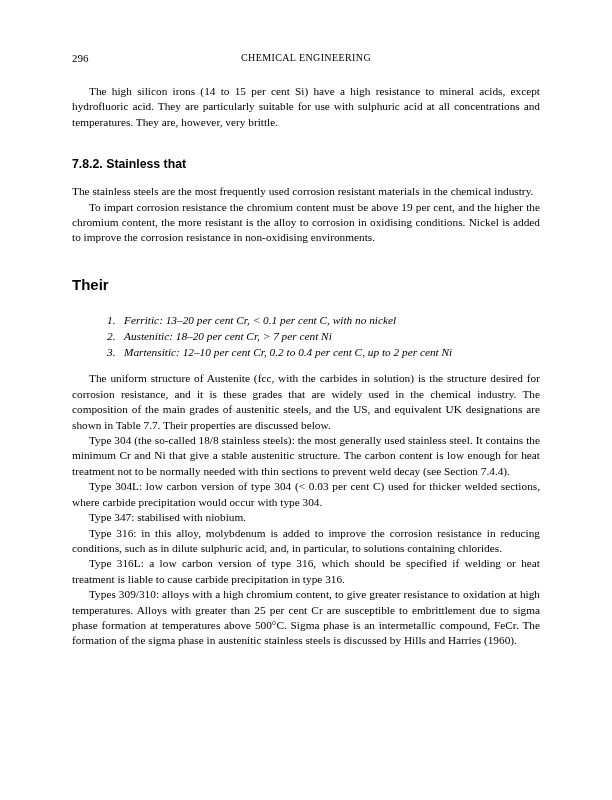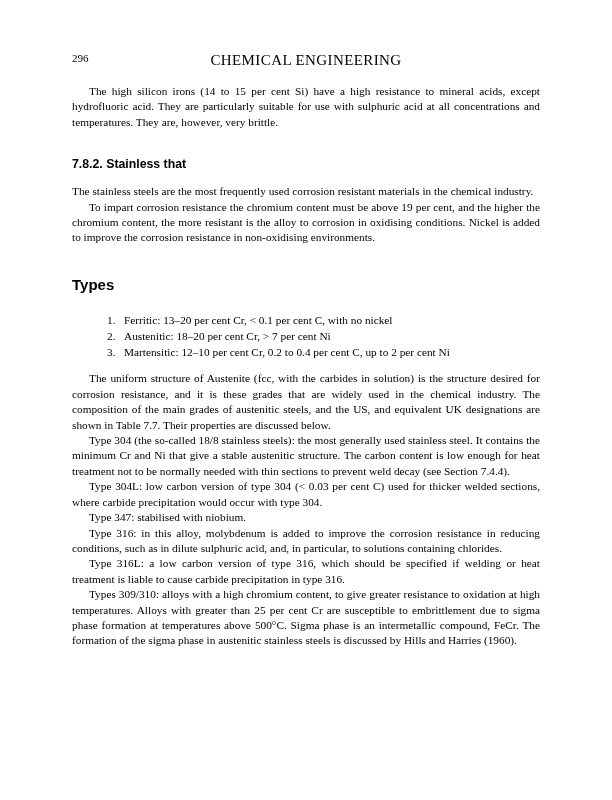--- a/index.html
+++ b/index.html
@@ -37,21 +37,21 @@
     top: 0;
     font-family: "Liberation Serif", serif;
     font-size: 11px;
   }
   .header .running-head {
     position: absolute;
     left: 0;
     top: 0;
     width: 468px;
     text-align: center;
-    font-size: 15px;
+    font-size: 10px;
     letter-spacing: 0.4px;
   }
   .content {
     position: absolute;
     left: 72px;
     top: 84px;
     width: 468px;
   }
   p {
     margin: 0;
@@ -78,20 +78,21 @@
     font-size: 15px;
     font-weight: bold;
     margin: 30px 0 13px 0;
     line-height: 18px;
   }
   ol.types {
     margin: 18px 0 0 0;
     padding: 0 0 0 52px;
     list-style: none;
     counter-reset: t;
+    font-style: italic;
   }
   ol.types li {
     font-size: 11.3px;
     line-height: 16.2px;
     counter-increment: t;
     position: relative;
     text-align: left;
   }
   ol.types li::before {
     content: counter(t) ". ";
@@ -112,21 +113,21 @@
 
   <div class="content">
 
     <p class="indent">The high silicon irons (14 to 15 per cent Si) have a high resistance to mineral acids, except hydrofluoric acid. They are particularly suitable for use with sulphuric acid at all concentrations and temperatures. They are, however, very brittle.</p>
 
     <h3 class="sub">7.8.2. Stainless that</h3>
 
     <p>The stainless steels are the most frequently used corrosion resistant materials in the chemical industry.</p>
     <p class="indent">To impart corrosion resistance the chromium content must be above 19 per cent, and the higher the chromium content, the more resistant is the alloy to corrosion in oxidising conditions. Nickel is added to improve the corrosion resistance in non-oxidising environments.</p>
 
-    <h2 class="sec">Types</h2>
+    <h2 class="sec">Their</h2>
 
 
     <ol class="types">
       <li>Ferritic: 13–20 per cent Cr, &lt; 0.1 per cent C, with no nickel</li>
       <li>Austenitic: 18–20 per cent Cr, &gt; 7 per cent Ni</li>
       <li>Martensitic: 12–10 per cent Cr, 0.2 to 0.4 per cent C, up to 2 per cent Ni</li>
     </ol>
 
     <p class="indent gap">The uniform structure of Austenite (fcc, with the carbides in solution) is the structure desired for corrosion resistance, and it is these grades that are widely used in the chemical industry. The composition of the main grades of austenitic steels, and the US, and equivalent UK designations are shown in Table 7.7. Their properties are discussed below.</p>
     <p class="indent">Type 304 (the so-called 18/8 stainless steels): the most generally used stainless steel. It contains the minimum Cr and Ni that give a stable austenitic structure. The carbon content is low enough for heat treatment not to be normally needed with thin sections to prevent weld decay (see Section 7.4.4).</p>

